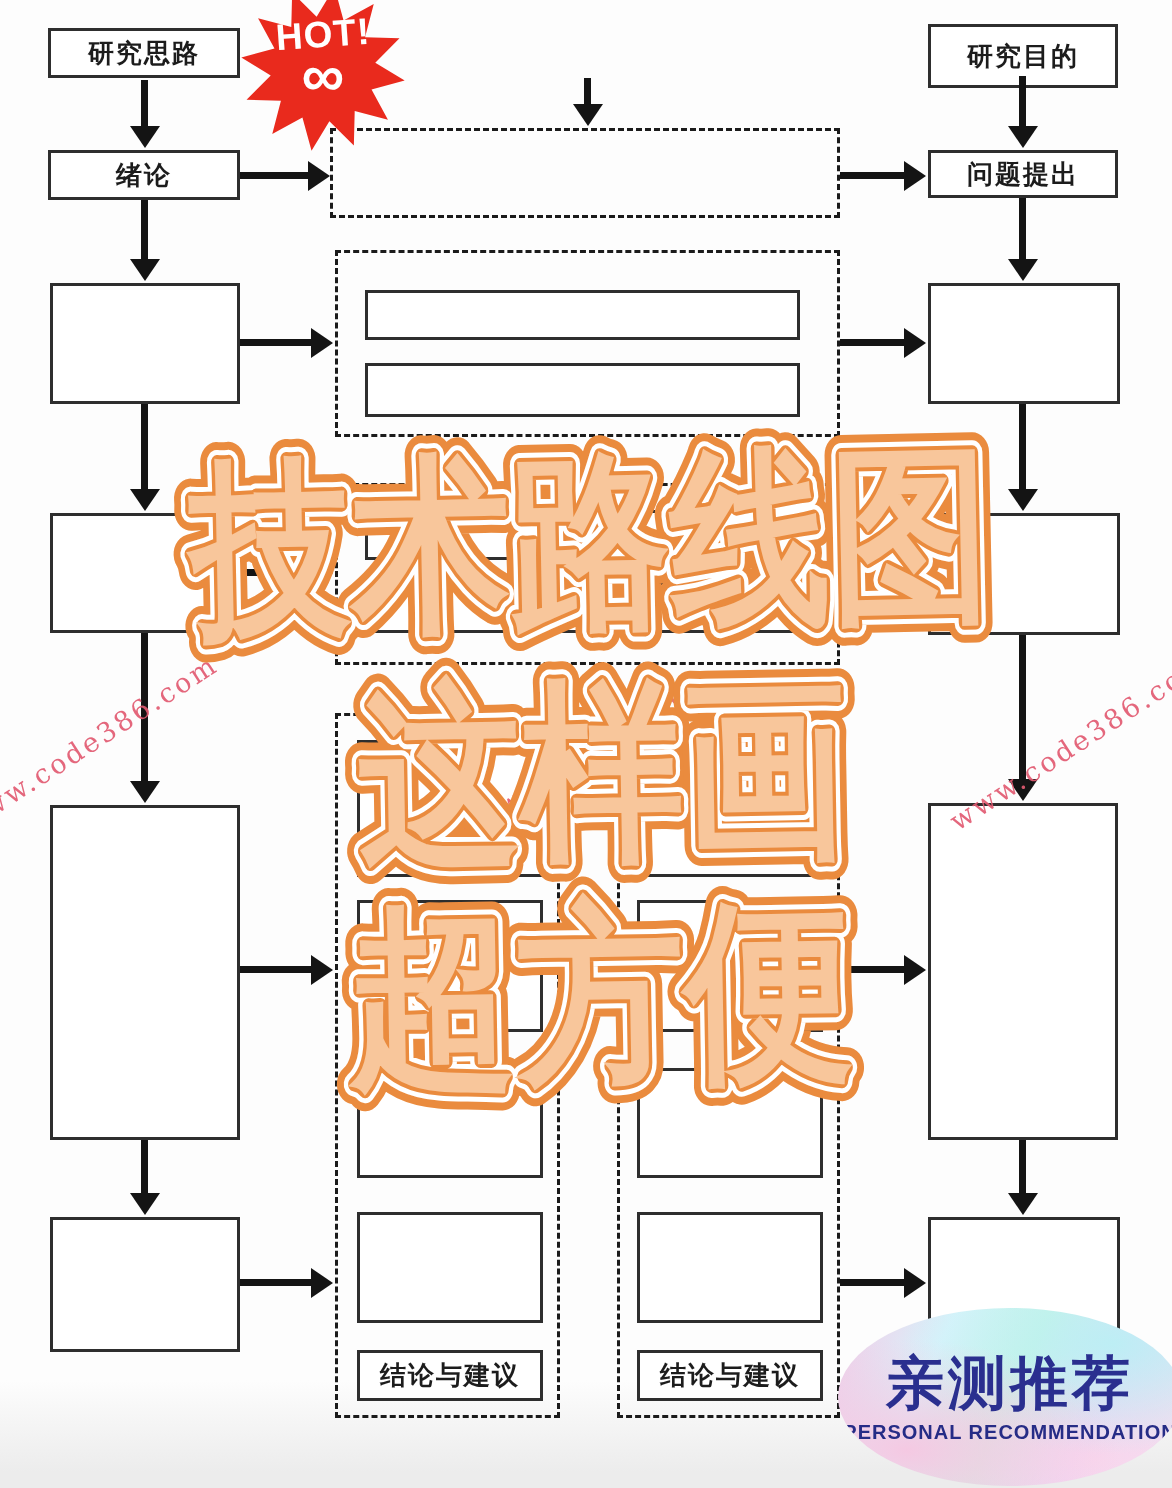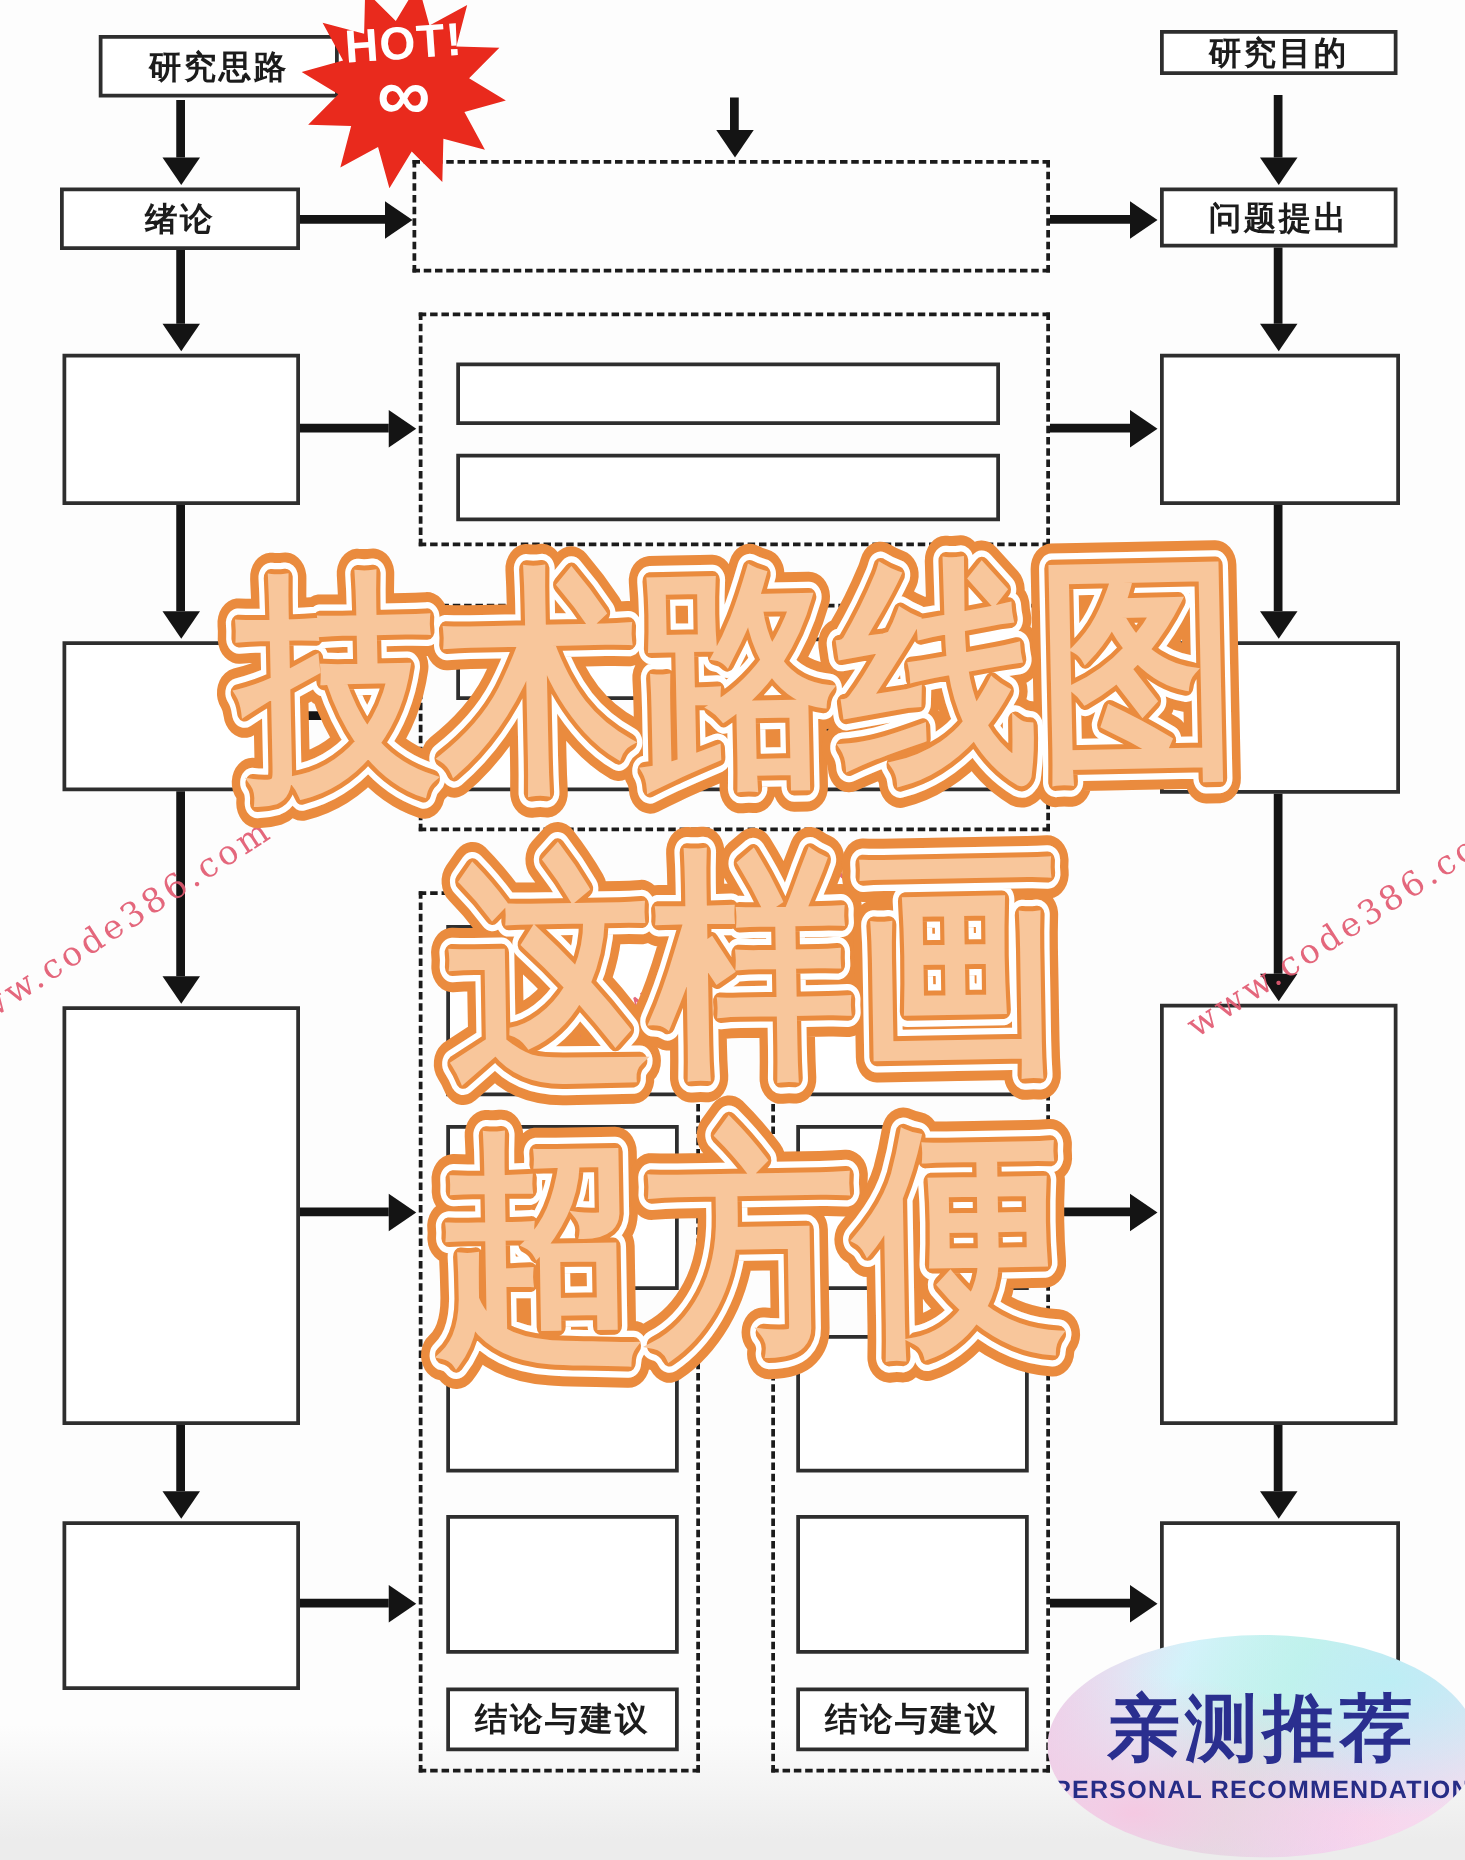--- a/index.html
+++ b/index.html
@@ -50,32 +50,32 @@
   .rec-title{color:#2a2f8f;font-size:58px;font-weight:900;letter-spacing:4px;line-height:64px;text-align:center;}
   .rec-sub{color:#262c86;font-size:20px;font-weight:800;letter-spacing:1px;margin-top:6px;}
 </style>
 </head>
 <body>
 
 <div class="canvas">
 
   <div class="bottom-fade"></div>
 
-  <div class="fbox" style="left:48px;top:28px;width:192px;height:50px;margin-left:31px;">
+  <div class="fbox" style="left:48px;top:28px;width:192px;height:50px;">
     <span>研究思路</span>
   </div>
   <div class="fbox" style="left:48px;top:150px;width:192px;height:50px;">
     <span>绪论</span>
   </div>
   <div class="fbox" style="left:50px;top:283px;width:190px;height:121px;"></div>
   <div class="fbox" style="left:50px;top:513px;width:190px;height:120px;"></div>
   <div class="fbox" style="left:50px;top:805px;width:190px;height:335px;"></div>
   <div class="fbox" style="left:50px;top:1217px;width:190px;height:135px;"></div>
 
-  <div class="fbox" style="left:928px;top:24px;width:190px;height:36px;">
+  <div class="fbox" style="left:928px;top:24px;width:190px;height:64px;">
     <span>研究目的</span>
   </div>
   <div class="fbox" style="left:928px;top:150px;width:190px;height:48px;">
     <span>问题提出</span>
   </div>
   <div class="fbox" style="left:928px;top:283px;width:192px;height:121px;"></div>
   <div class="fbox" style="left:928px;top:513px;width:192px;height:122px;"></div>
   <div class="fbox" style="left:928px;top:803px;width:190px;height:337px;"></div>
   <div class="fbox" style="left:928px;top:1217px;width:192px;height:135px;"></div>
 

